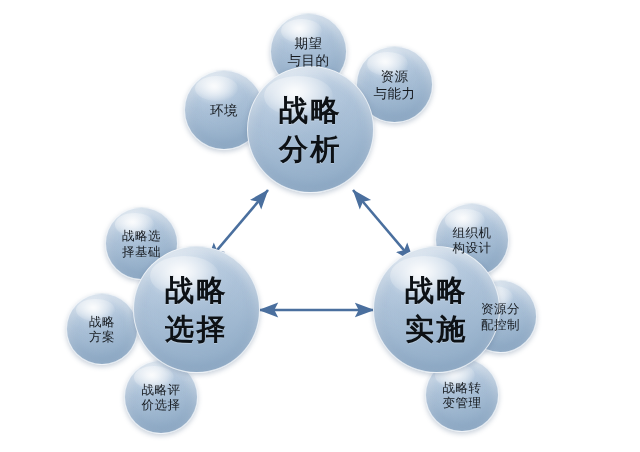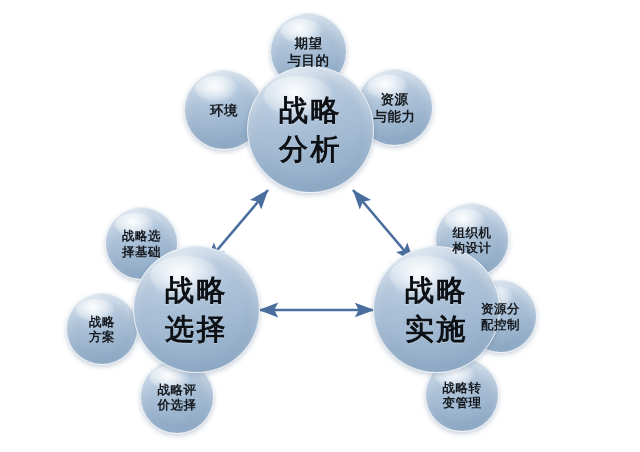--- a/index.html
+++ b/index.html
@@ -78,21 +78,21 @@
     color: #0d1115;
   }
   .bubble.main .label {
     line-height: 1.32;
     letter-spacing: 2.5px;
     text-shadow: 0 1px 0 rgba(255,255,255,0.25);
   }
   
   .bubble.sat {
     font-size: 13.5px;
-    font-weight: bold;
+    font-weight: normal;
     color: #161a1f;
   }
   .bubble.sat.small {
     font-size: 12.5px;
     justify-content: center;
   }
 </style>
 </head>
 <body>
 
@@ -116,33 +116,33 @@
   </svg>
 
   <div id="satellite-layer">
       <div class="bubble sat" style="left: 270px; top: 13px; width: 77px; height: 77px;">
         <span class="label">期望
 与目的</span>
       </div>
       <div class="bubble sat" style="left: 184px; top: 70px; width: 80px; height: 80px;">
         <span class="label">环境</span>
       </div>
-      <div class="bubble sat" style="left: 356px; top: 69px; width: 77px; height: 77px;">
+      <div class="bubble sat" style="left: 356px; top: 46px; width: 77px; height: 77px;">
         <span class="label">资源
 与能力</span>
       </div>
       <div class="bubble sat small" style="left: 105px; top: 207px; width: 73px; height: 73px;">
         <span class="label">战略选
 择基础</span>
       </div>
       <div class="bubble sat small" style="left: 66px; top: 293px; width: 72px; height: 72px;">
         <span class="label">战略
 方案</span>
       </div>
-      <div class="bubble sat small" style="left: 140px; top: 360px; width: 74px; height: 74px;">
+      <div class="bubble sat small" style="left: 124px; top: 360px; width: 74px; height: 74px;">
         <span class="label">战略评
 价选择</span>
       </div>
       <div class="bubble sat small" style="left: 435px; top: 203px; width: 74px; height: 74px;">
         <span class="label">组织机
 构设计</span>
       </div>
       <div class="bubble sat small" style="left: 464px; top: 280px; width: 73px; height: 73px;">
         <span class="label">资源分
 配控制</span>

